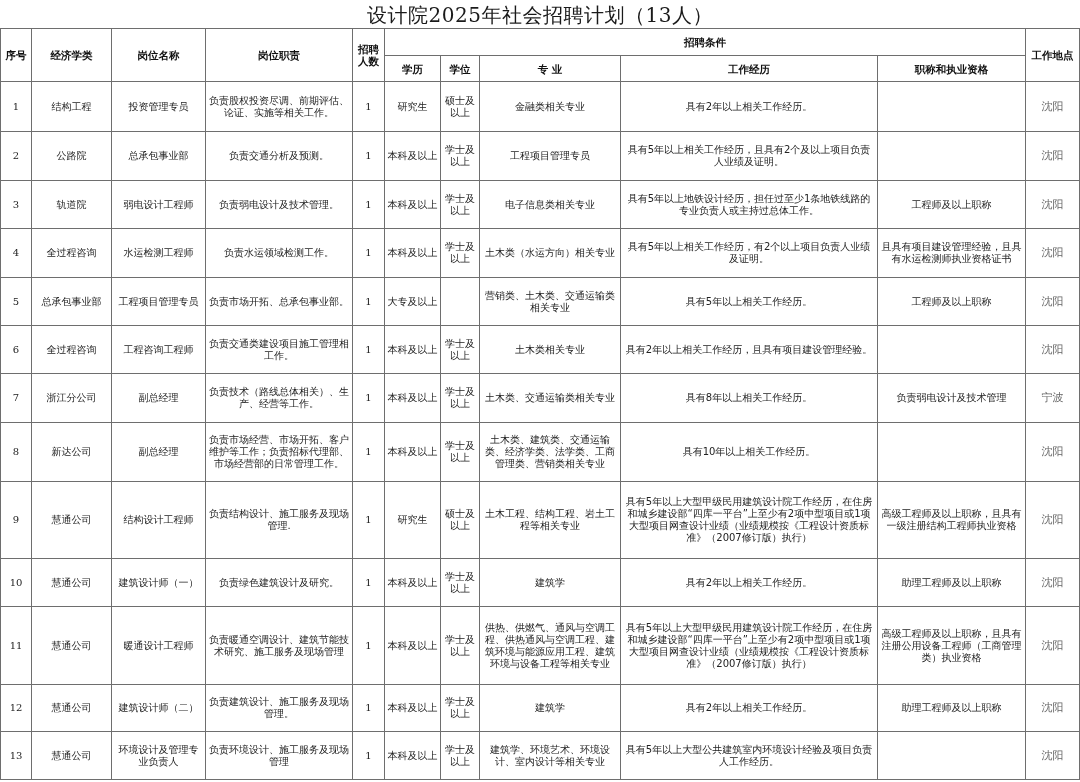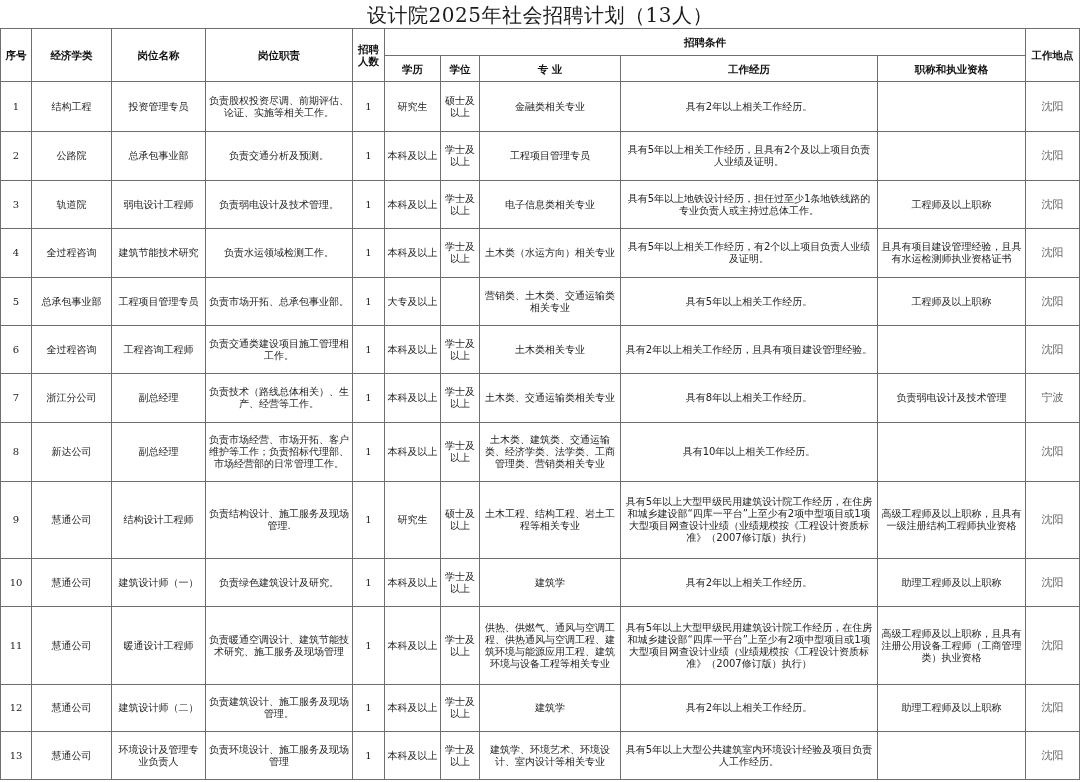--- a/index.html
+++ b/index.html
@@ -98,21 +98,21 @@
         <td>本科及以上</td>
         <td>学士及以上</td>
         <td>电子信息类相关专业</td>
         <td>具有5年以上地铁设计经历，担任过至少1条地铁线路的专业负责人或主持过总体工作。</td>
         <td>工程师及以上职称</td>
         <td class="loc">沈阳</td>
       </tr>
       <tr style="height:49px">
         <td class="num">4</td>
         <td>全过程咨询</td>
-        <td class="vcol">建筑节能技术研究</td>
+        <td class="vcol">水运检测工程师</td>
         <td class="left">负责水运领域检测工作。</td>
         <td class="num">1</td>
         <td>本科及以上</td>
         <td>学士及以上</td>
         <td>土木类（水运方向）相关专业</td>
         <td>具有5年以上相关工作经历，有2个以上项目负责人业绩及证明。</td>
         <td>且具有项目建设管理经验，且具有水运检测师执业资格证书</td>
         <td class="loc">沈阳</td>
       </tr>
       <tr style="height:48px">

